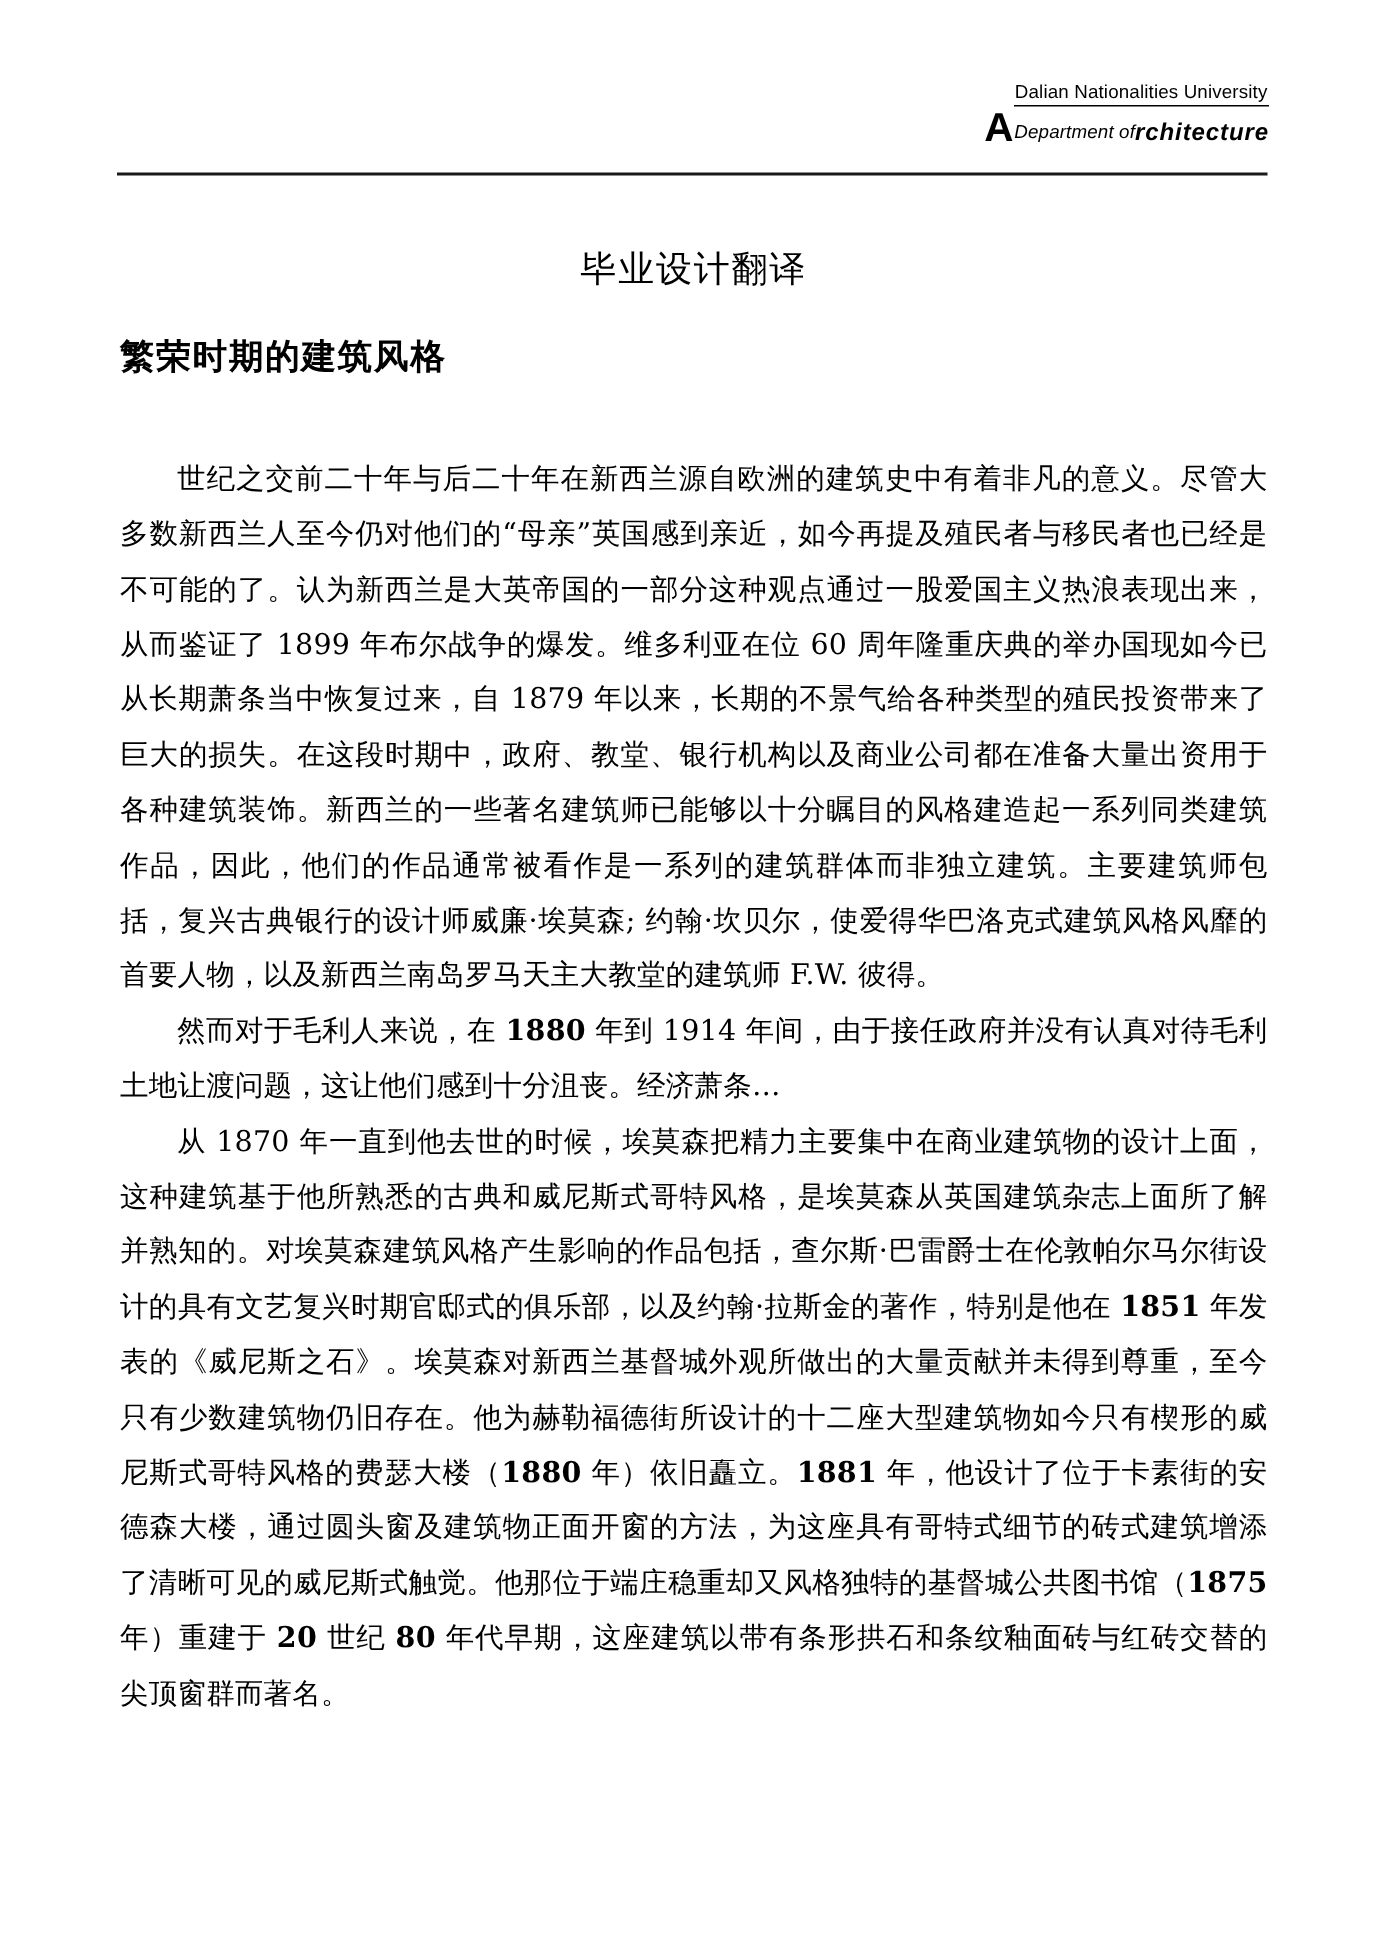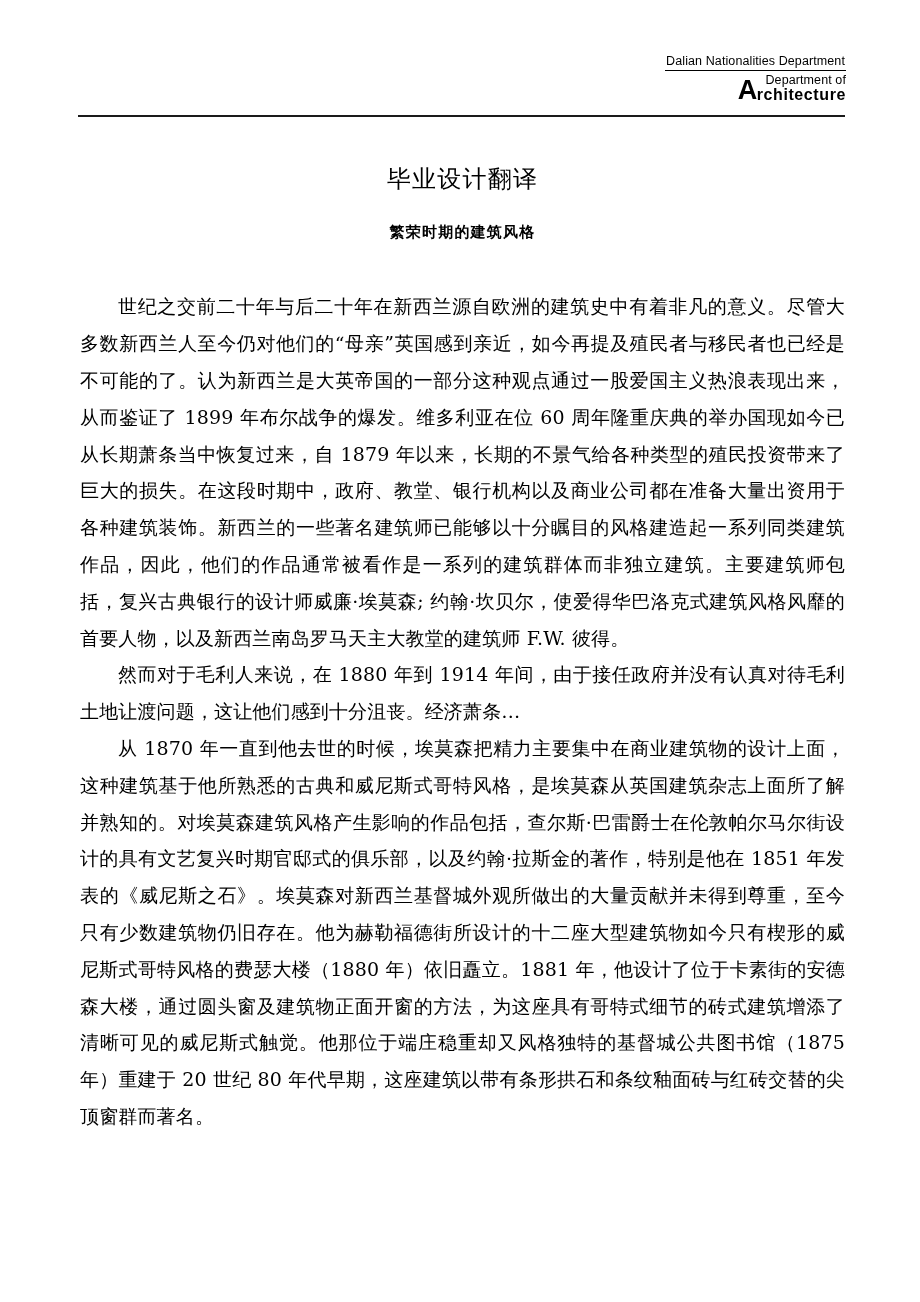--- a/index.html
+++ b/index.html
@@ -50,23 +50,23 @@
   }
   .lh-bigA {
     font-family: "Liberation Sans", "DejaVu Sans", sans-serif;
     font-weight: bold;
     font-size: 27px;
     line-height: 0.86;
     letter-spacing: -0.5px;
   }
   .lh-stack {
     display: flex;
-    flex-direction: column;
-    align-items: flex-end;
+    align-items: center;
     line-height: 1;
+    font-style: italic;
   }
   .lh-deptof {
     font-family: "Liberation Sans", "DejaVu Sans", sans-serif;
     font-size: 12.5px;
     line-height: 1.05;
     letter-spacing: 0.1px;
     padding-left: 1px;
   }
   .lh-arch {
     font-family: "Liberation Sans", "DejaVu Sans", sans-serif;
@@ -97,24 +97,24 @@
   .doc-subtitle {
     text-align: center;
     font-family: "DejaVu Serif", "Liberation Serif", serif;
     font-size: 24px;
     line-height: 1.6;
     letter-spacing: 1.2px;
     margin: 0;
     padding-top: 8px;
   }
   .doc-title {
-    text-align: center;
+    text-align: left;
     font-family: "DejaVu Serif", "Liberation Serif", serif;
     font-weight: bold;
-    font-size: 15px;
+    font-size: 23px;
     line-height: 1.6;
     letter-spacing: 1.2px;
     margin: 0;
     padding-top: 22px;
   }
 
   .paragraphs {
     margin-top: 44px;
   }
   .para {
@@ -125,31 +125,31 @@
     text-justify: inter-character;
     text-indent: 2em;
     margin: 0;
     letter-spacing: 0.15px;
     word-break: break-all;
   }
   .para + .para {
     margin-top: 0;
   }
   b, .num-bold {
-    font-weight: normal;
+    font-weight: bold;
     margin-top: 24px;
   }
 </style>
 </head>
 <body>
 
 <div class="page">
 
   <div class="letterhead">
-    <div class="lh-univ">Dalian Nationalities Department</div>
+    <div class="lh-univ">Dalian Nationalities University</div>
     <div class="lh-dept">
       <span class="lh-bigA">A</span>
       <span class="lh-stack">
         <span class="lh-deptof">Department of</span>
         <span class="lh-arch">rchitecture</span>
       </span>
     </div>
   </div>
 
   <div class="header-rule"></div>

